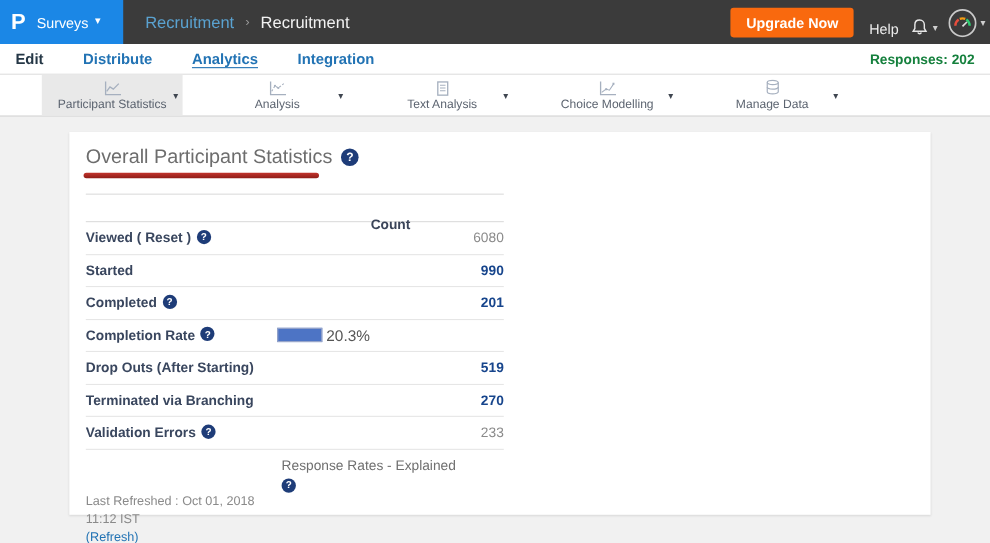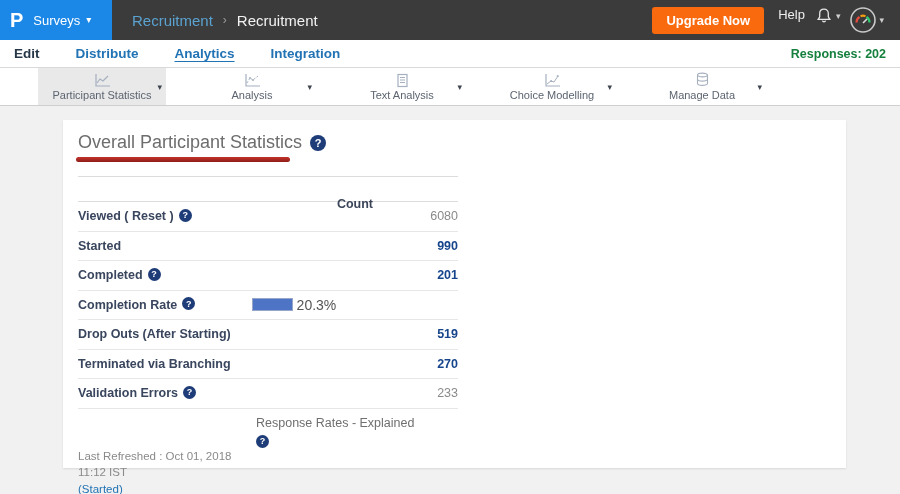--- a/index.html
+++ b/index.html
@@ -9,21 +9,21 @@
   
   .topbar { height:40px; background:#3b3b3b; display:flex; align-items:center; }
   .logo-area { width:112px; height:40px; background:#1b87e6; display:flex; align-items:center; padding:0 8px 0 10px; flex:0 0 auto; }
   .logo-p { color:#fff; font-size:20px; font-weight:800; margin-right:10px; line-height:1; }
   .surveys-menu { color:#fff; font-size:13px; display:flex; align-items:center; gap:6px; cursor:pointer; }
   .caret { font-size:10px; line-height:1; }
   .breadcrumb { display:flex; align-items:center; margin-left:20px; gap:10px; }
   .bc-parent { color:#5aa2d0; font-size:15px; }
   .bc-sep { color:#9a9a9a; font-size:12px; }
   .bc-current { color:#f2f2f2; font-size:15px; }
-  .topbar-right { margin-left:auto; display:flex; align-items:flex-start; padding-right:16px; gap:10px; }
+  .topbar-right { margin-left:auto; display:flex; align-items:flex-end; padding-right:4px; gap:10px; }
   .upgrade-btn { background:#f9690e; color:#fff; border:none; border-radius:3px; font-size:13px; font-weight:700; padding:6px 14px; cursor:pointer; font-family:inherit; }
   .search-box { background:#fff; border-radius:3px; height:25px; width:147px; display:flex; align-items:center; padding:0 7px; gap:5px; }
   .search-box input { border:none; outline:none; font-size:12.5px; width:110px; color:#444; font-family:inherit; background:transparent; }
   .search-box input::placeholder { color:#9b9b9b; }
   .help-link { color:#eee; font-size:13px; margin-left:4px; cursor:pointer; }
   .icon-wrap { display:flex; align-items:center; gap:3px; cursor:pointer; }
   .tb-caret { color:#cfcfcf; font-size:9px; }
 
   
   .navrow { height:28px; background:#fff; border-bottom:1px solid #d9d9d9; display:flex; align-items:center; padding:0 14px; }
@@ -246,21 +246,21 @@
           <span>Validation Errors</span>
           <span class="help-badge small">?</span>
         </div>
         <div class="tvalue muted">233</div>
       </div>
     </div>
 
     <div class="tfoot">
       <div class="lr-block">
         <span>Last Refreshed : Oct 01, 2018 11:12 IST</span><br>
-        <span class="refresh-link">(Started)</span>
+        <span class="refresh-link">(Refresh)</span>
       </div>
       <div class="rr-block">
         <span>Response Rates - Explained</span>
         <span class="help-badge small" style="margin-left:0;">?</span>
       </div>
     </div>
   </div>
 </div>
 
 </body></html>

